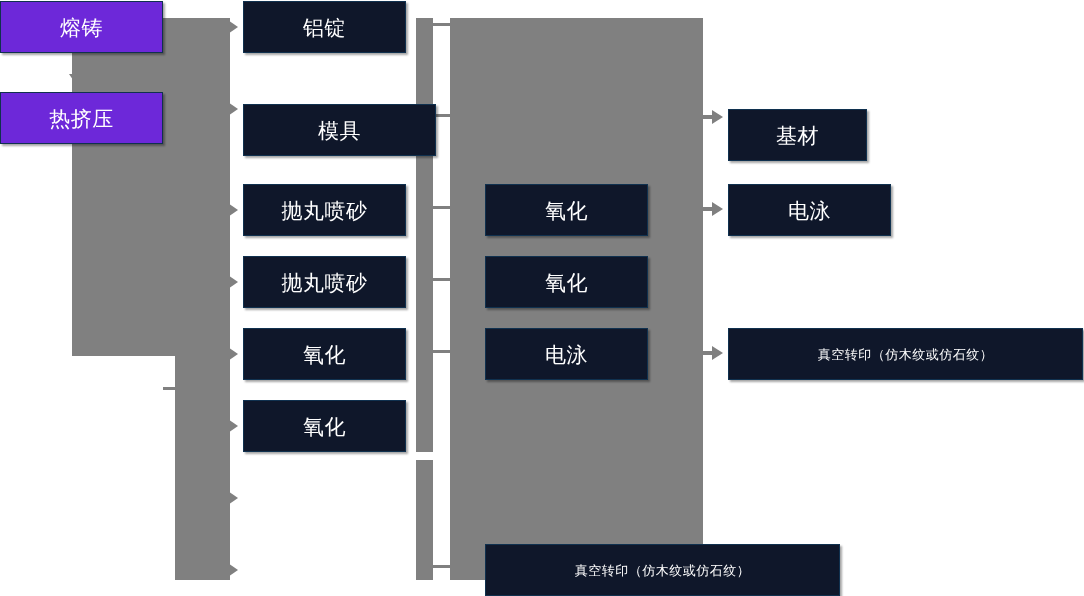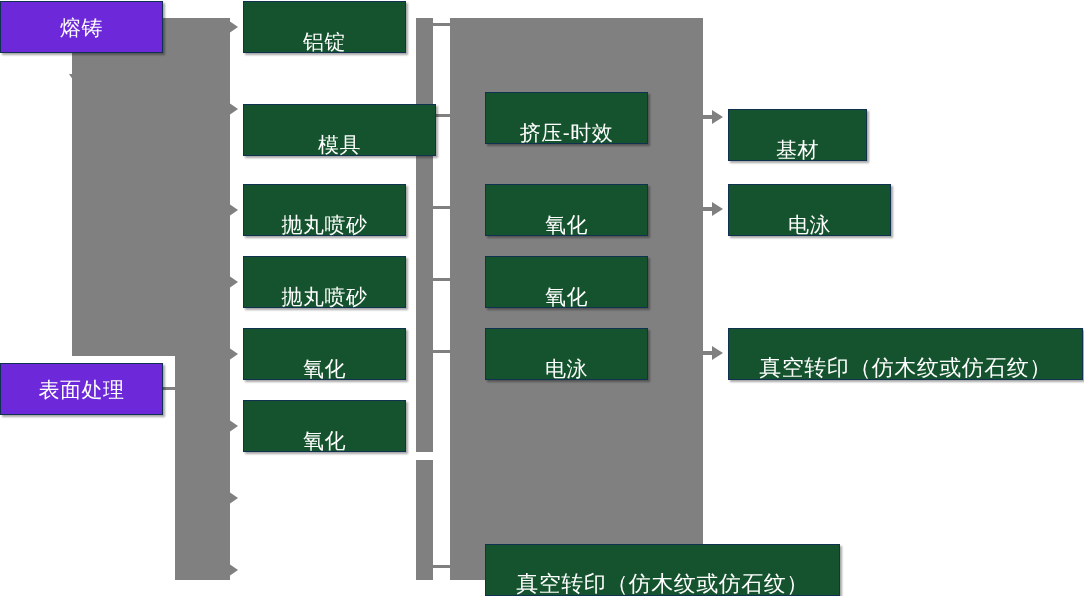--- a/index.html
+++ b/index.html
@@ -75,22 +75,22 @@
     justify-content: center;
     color: #ffffff;
     border: 1px solid #10314f;
     font-size: 21px;
     letter-spacing: 0.5px;
     line-height: 1;
     white-space: nowrap;
     box-shadow: 2px 2px 2px rgba(0,0,0,0.35);
   }
   .node.dark { background: #6d28d9; }
-  .node.light { background: #14532d; align-items: flex-end; }
-  .node.wide-text { font-size: 22px; }
+  .node.light { background: #0f172a; }
+  .node.wide-text { font-size: 13px; }
 </style>
 </head>
 <body>
 
 <div id="canvas">
 
   <div class="band" style="left:72px; top:18px; width:158px; height:338px;"></div>
 
   <div class="band" style="left:175px; top:356px; width:55px; height:224px;"></div>
 
@@ -128,24 +128,24 @@
   <div class="arrow-stem" style="left:703px; top:207px; width:12px;"></div>
   <div class="arrow-small" style="left:712px; top:202px;"></div>
 
   <div class="arrow-stem" style="left:703px; top:351px; width:12px;"></div>
   <div class="arrow-small" style="left:712px; top:346px;"></div>
 
   <div class="node dark" style="left:0px; top:1px; width:163px; height:52px;">
     <span>熔铸</span>
   </div>
 
-
-  <div class="node dark" style="left:0px; top:363px; width:163px; height:52px;">
-    <span>表面处理</span>
-  </div>
+  <div class="node dark" style="left:0px; top:92px; width:163px; height:52px;">
+    <span>热挤压</span>
+  </div>
+
 
   <div class="node light" style="left:243px; top:1px; width:163px; height:52px;">
     <span>铝锭</span>
   </div>
 
   <div class="node light" style="left:243px; top:104px; width:193px; height:52px;">
     <span>模具</span>
   </div>
 
   <div class="node light" style="left:243px; top:184px; width:163px; height:52px;">
@@ -160,23 +160,20 @@
     <span>氧化</span>
   </div>
 
   <div class="node light" style="left:243px; top:400px; width:163px; height:52px;">
     <span>氧化</span>
   </div>
 
 
 
 
-  <div class="node light" style="left:485px; top:92px; width:163px; height:52px;">
-    <span>挤压-时效</span>
-  </div>
 
   <div class="node light" style="left:485px; top:184px; width:163px; height:52px;">
     <span>氧化</span>
   </div>
 
   <div class="node light" style="left:485px; top:256px; width:163px; height:52px;">
     <span>氧化</span>
   </div>
 
   <div class="node light" style="left:485px; top:328px; width:163px; height:52px;">

